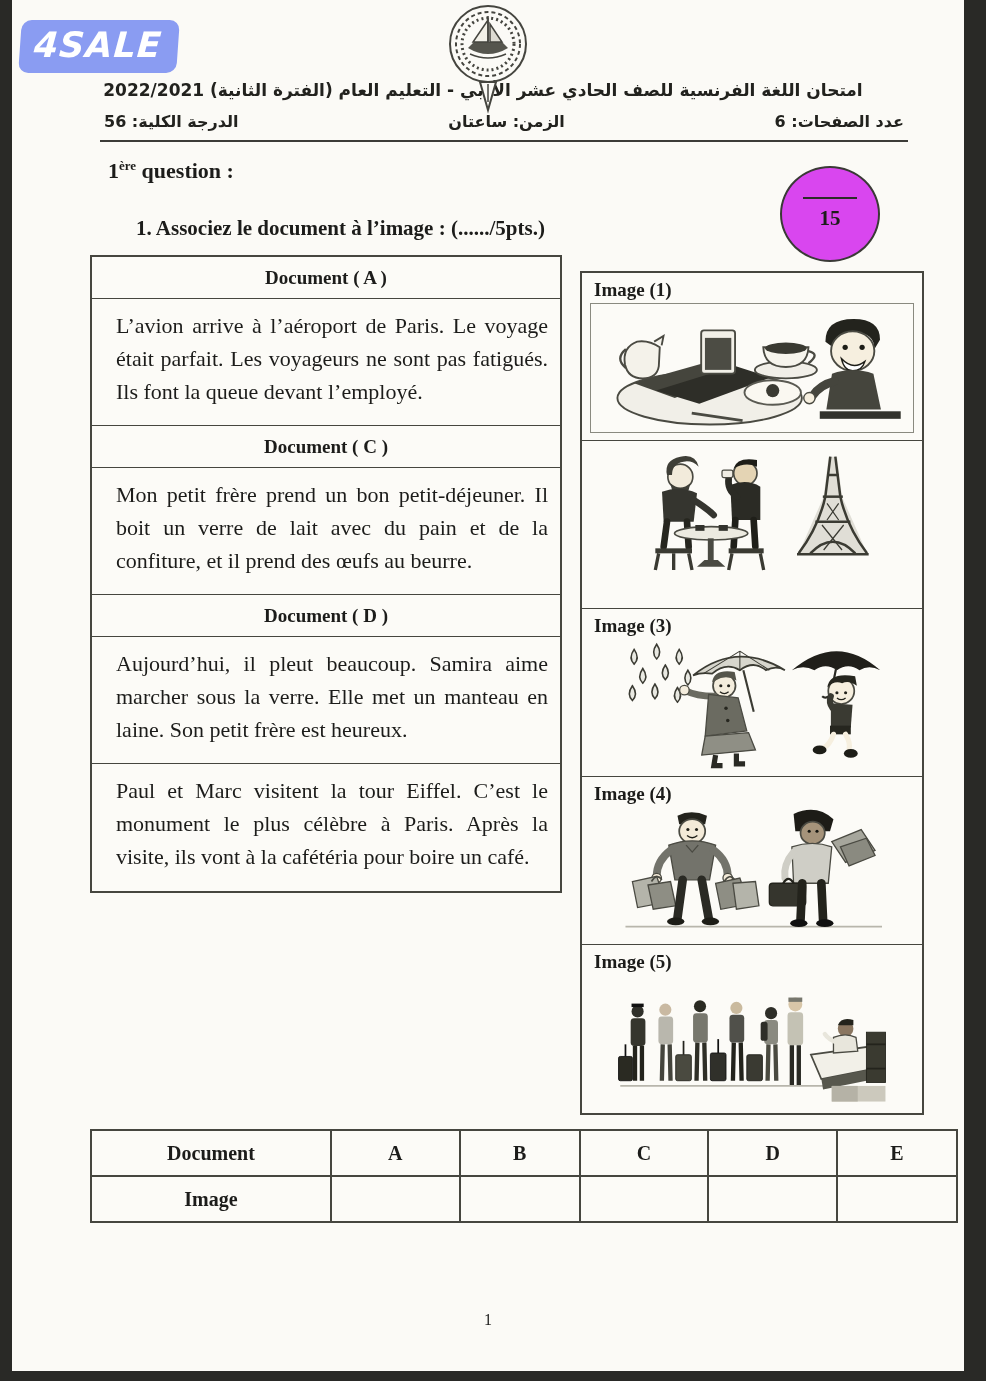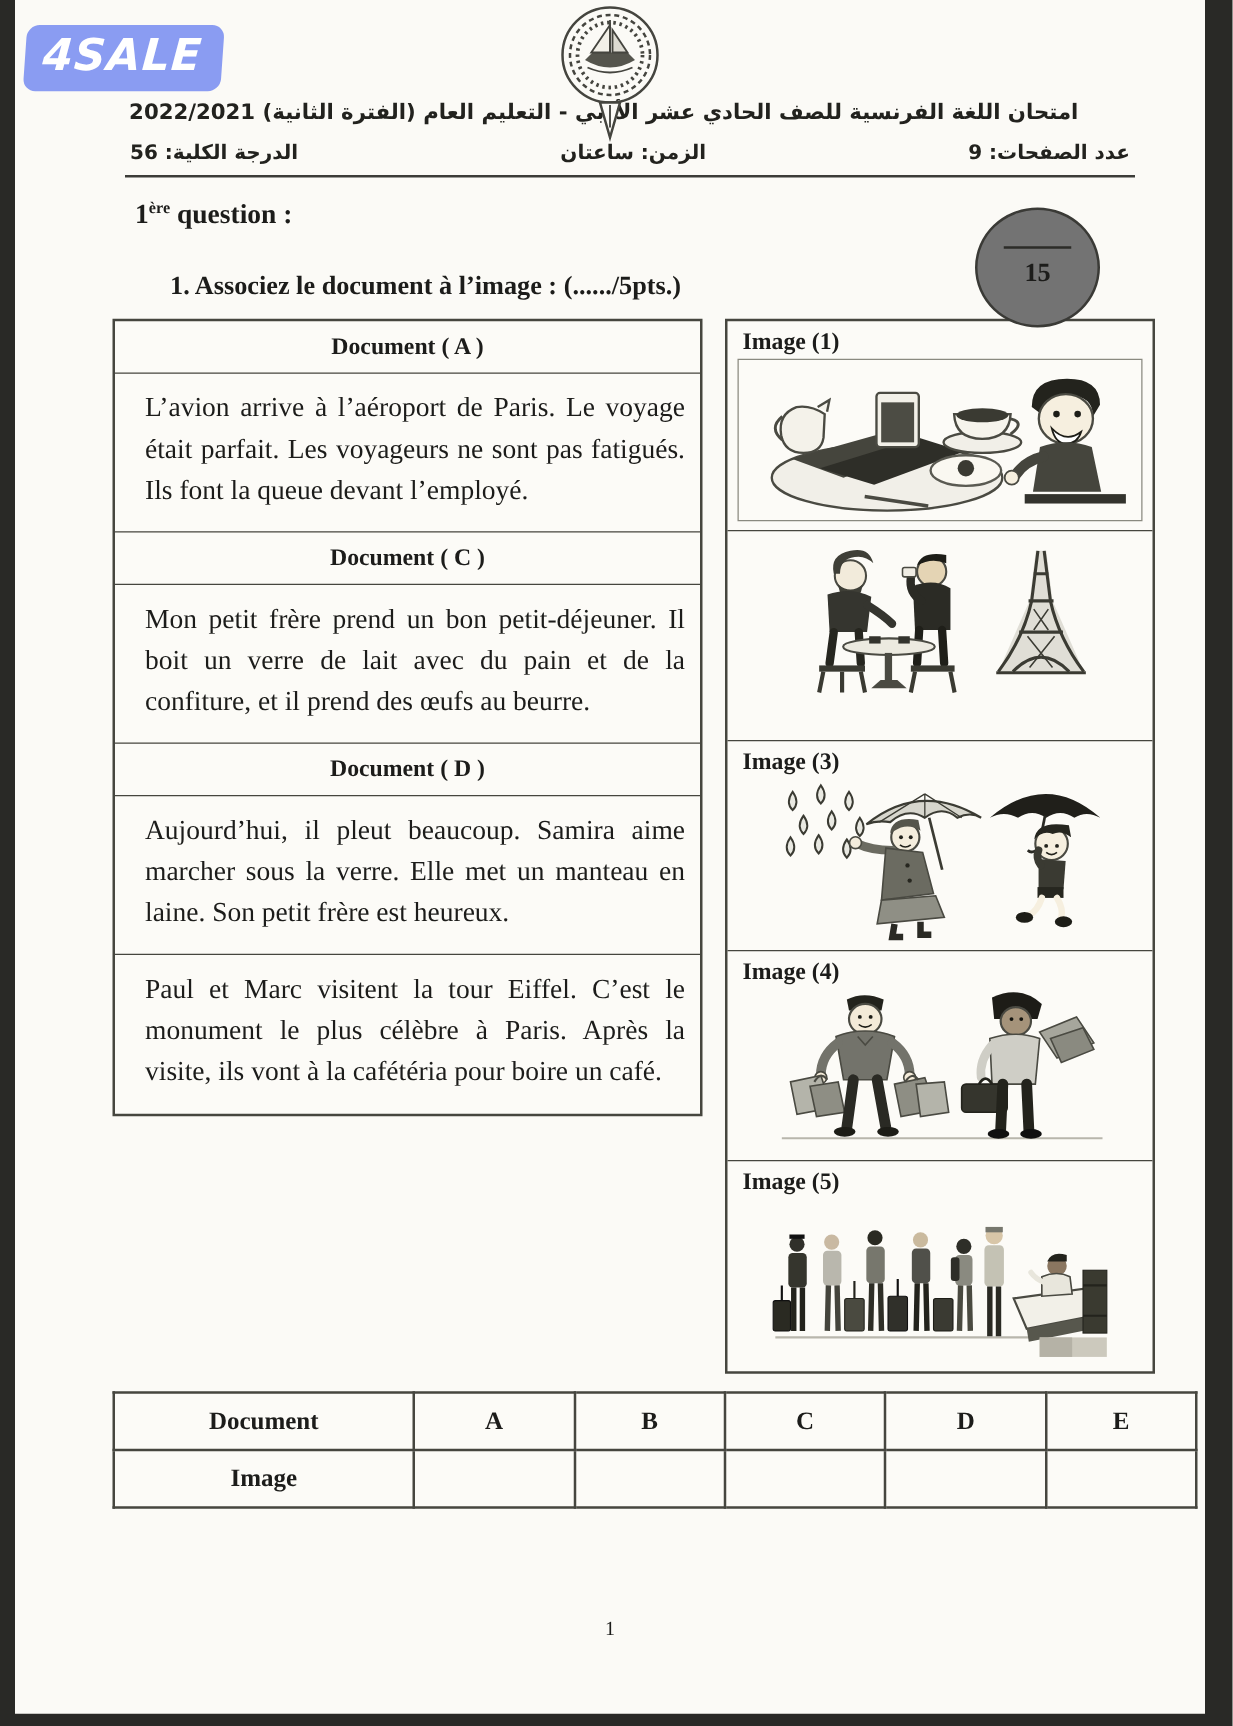--- a/index.html
+++ b/index.html
@@ -40,39 +40,39 @@
     font-family:"DejaVu Sans", sans-serif; font-weight:700; font-size:16px;
     color:#22221e;
   }
   
   .q-head { margin:16px 0 0 96px; font-size:22px; font-weight:bold; }
   .q-head sup { font-size:13px; }
   .score-circle {
     position:absolute; left:768px; top:166px; width:100px; height:96px;
     border:2.5px solid #3a3a36; border-radius:50%;
     display:flex; flex-direction:column; align-items:center; justify-content:center;
-    gap:7px; background:#737373;
+    gap:7px; background:#d946ef;
   }
   .score-line { width:54px; border-top:2.5px solid #2c2c28; }
   .score-num { font-size:21px; font-weight:bold; }
   .instruction { margin:32px 0 0 124px; font-size:21px; font-weight:bold; }
   .instruction .pts { }
   
   .columns { display:flex; gap:18px; margin:14px 0 0 78px; align-items:flex-start; }
   .doc-col { width:472px; border:2px solid #46463f; background:#fcfbf7; }
   .doc-head {
     height:42px; display:flex; align-items:center; justify-content:center;
     font-weight:bold; font-size:19px; border-bottom:1.5px solid #46463f;
   }
   .doc-body {
     height:127px; padding:10px 12px 0 24px; font-size:22px; line-height:1.5;
     text-align:justify; border-bottom:1.5px solid #46463f;
   }
   .doc-sec:last-child .doc-body { border-bottom:none; }
-  .img-col { width:344px; border:2px solid #46463f; background:#fcfbf7; }
+  .img-col { width:344px; border:2px solid #46463f; margin-top:16px; background:#fcfbf7; }
   .img-sec { height:168px; border-bottom:1.5px solid #46463f; padding:4px 8px 2px 8px; }
   .img-sec:last-child { border-bottom:none; }
   .img-label { font-weight:bold; font-size:19px; margin:2px 0 2px 4px; }
   .img-canvas { height:130px; width:100%; }
   .img-canvas svg { width:100%; height:100%; display:block; }
   .img-canvas.framed { border:1.5px solid #8a8a80; }
   
   .answer-table { width:868px; margin:14px 0 0 78px; border-collapse:collapse;padding-left:32px; }
   .answer-table th, .answer-table td {
     border:2px solid #46463f; height:46px; text-align:center;
@@ -103,21 +103,21 @@
       <line x1="48" y1="14" x2="48" y2="40" stroke="#45453f" stroke-width="1.5"></line>
       <path d="M30,52 q18,8 36,0" stroke="#45453f" fill="none" stroke-width="1.5"></path>
       <path d="M40,80 L56,80 L48,108 Z" fill="#fbfaf6" stroke="#45453f" stroke-width="2"></path>
       <line x1="48" y1="82" x2="48" y2="100" stroke="#45453f" stroke-width="1.5"></line>
     </svg>
   </div>
 
   <div class="title-ar">امتحان اللغة الفرنسية للصف الحادي عشر الأدبي - التعليم العام (الفترة الثانية) 2022/2021</div>
 
   <div class="info-row">
-    <span>عدد الصفحات: 9</span>
+    <span>عدد الصفحات: 6</span>
     <span>الزمن: ساعتان</span>
     <span>الدرجة الكلية: 56</span>
   </div>
 
   <div class="q-head">
     <span>1</span><sup>ère</sup><span> question :</span>
   </div>
 
   <div class="score-circle">
     <div class="score-line"></div>

